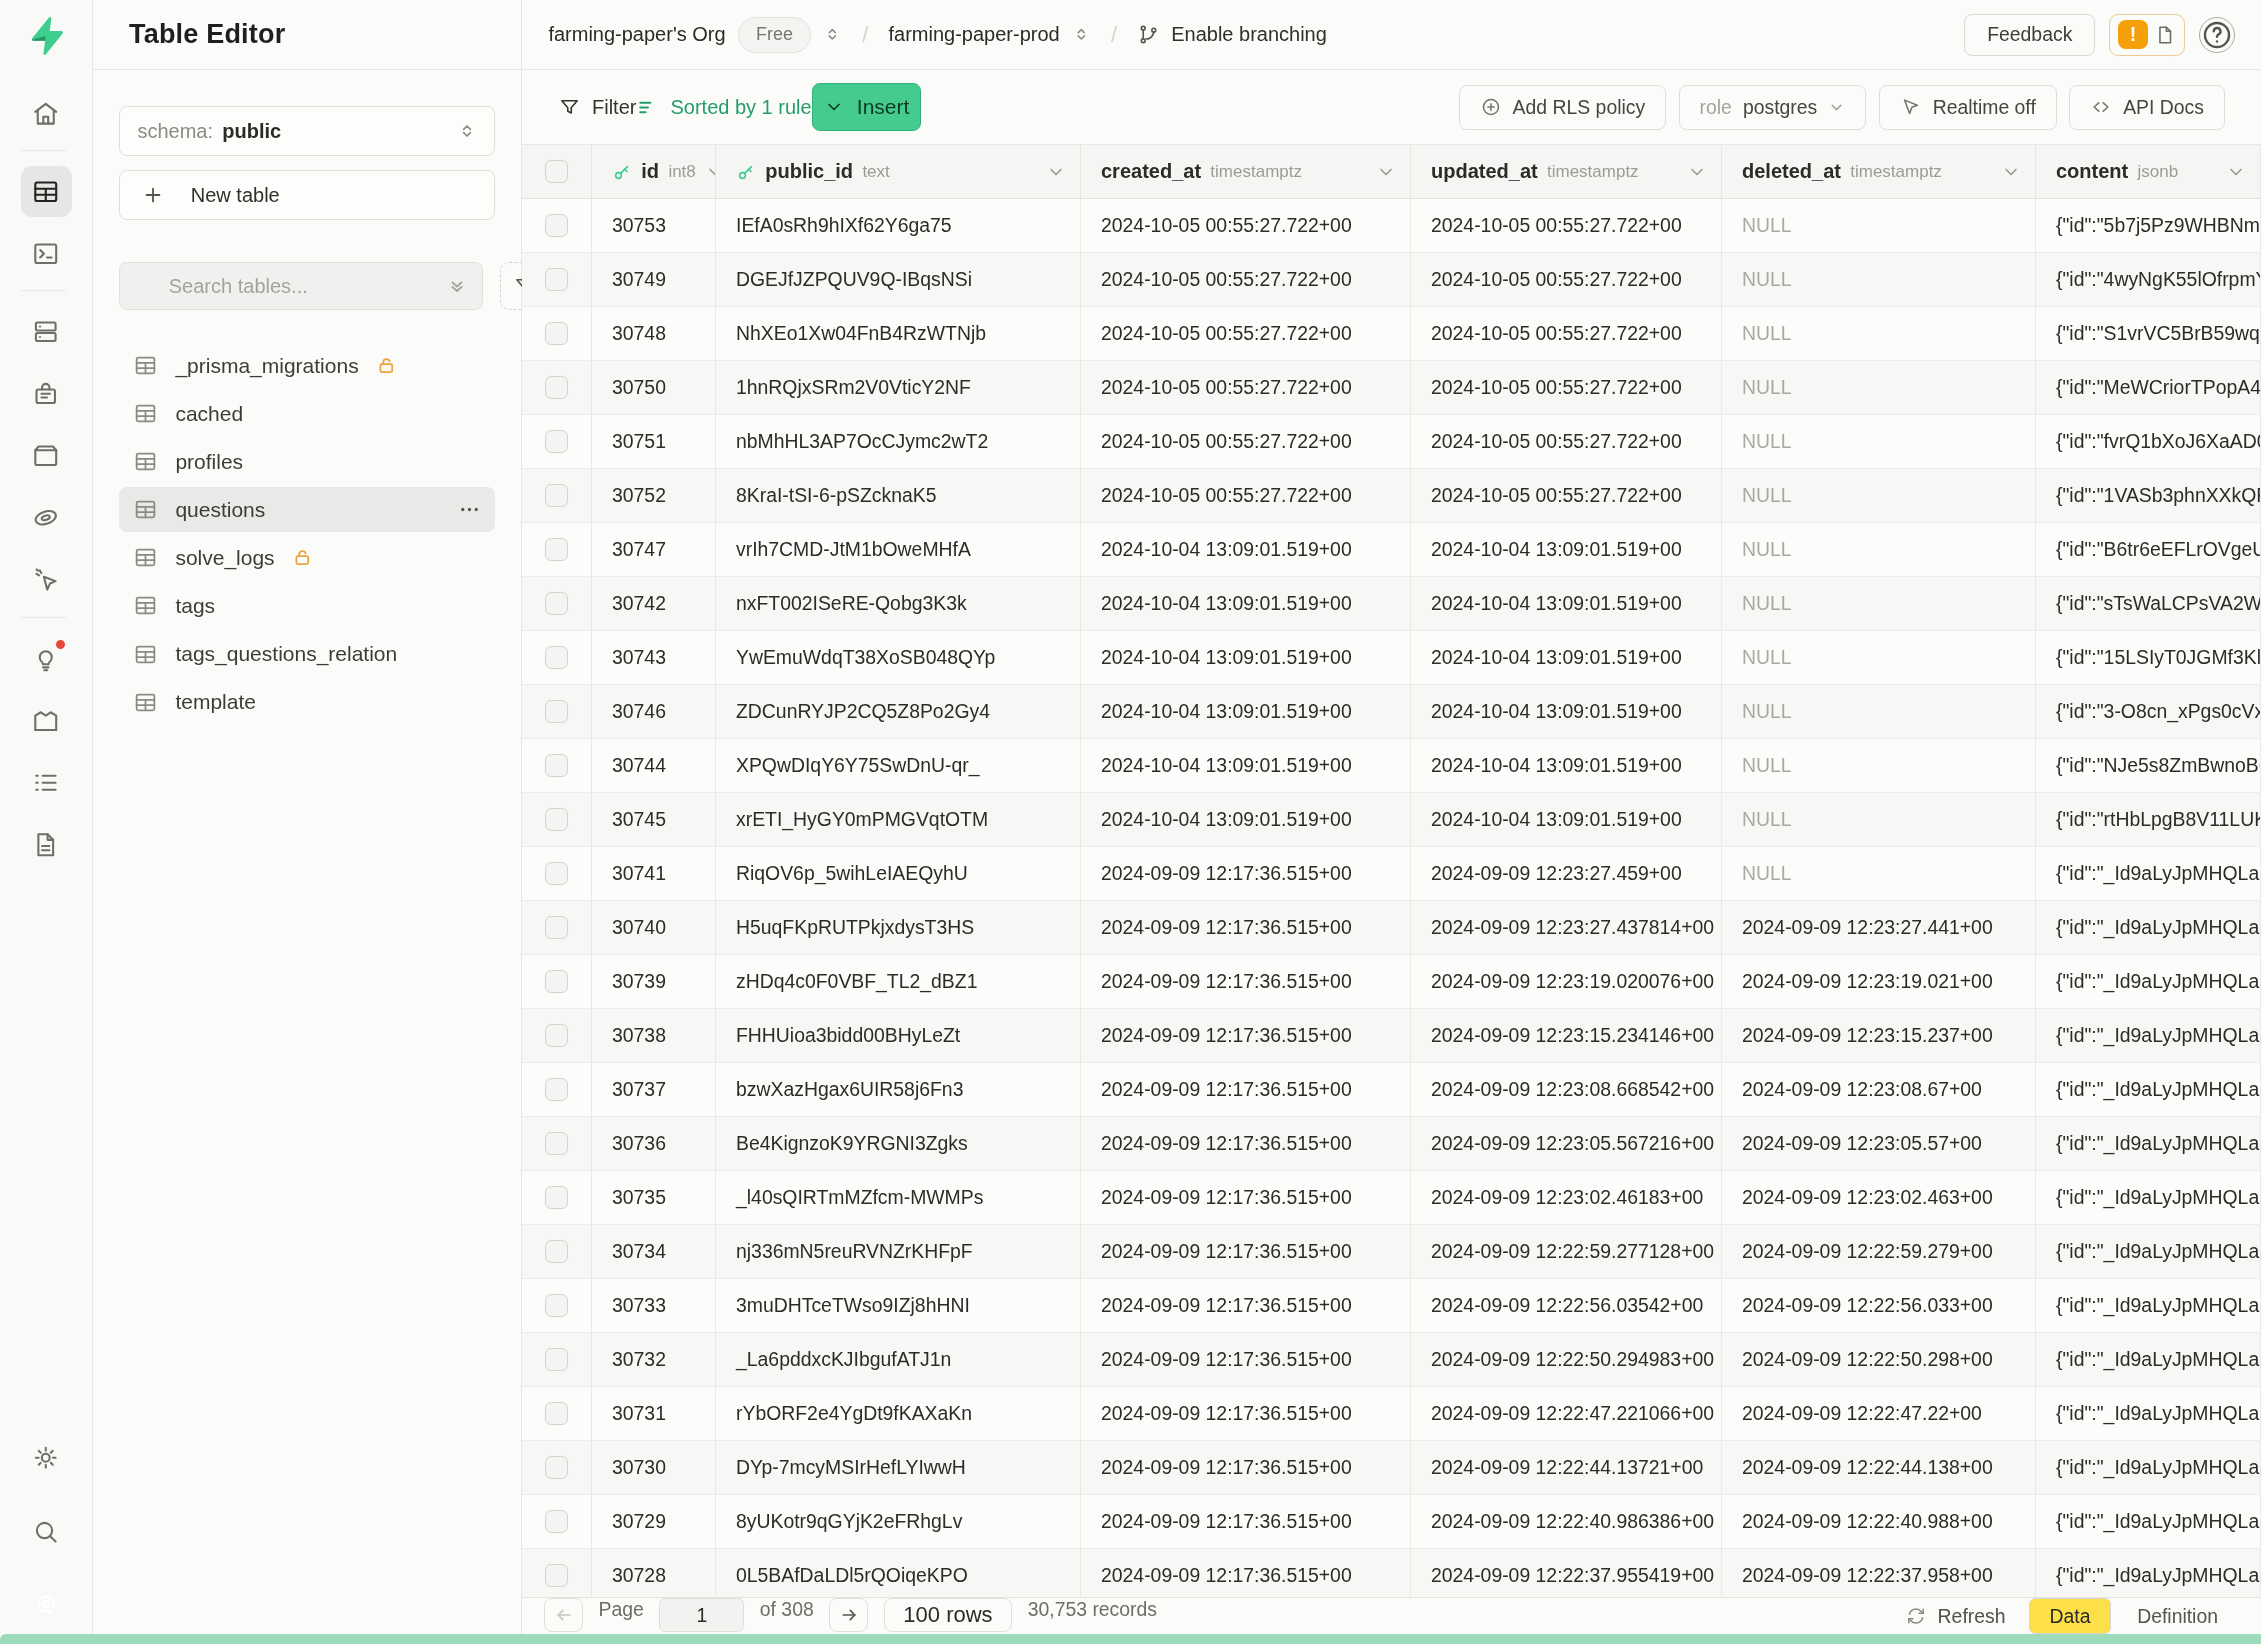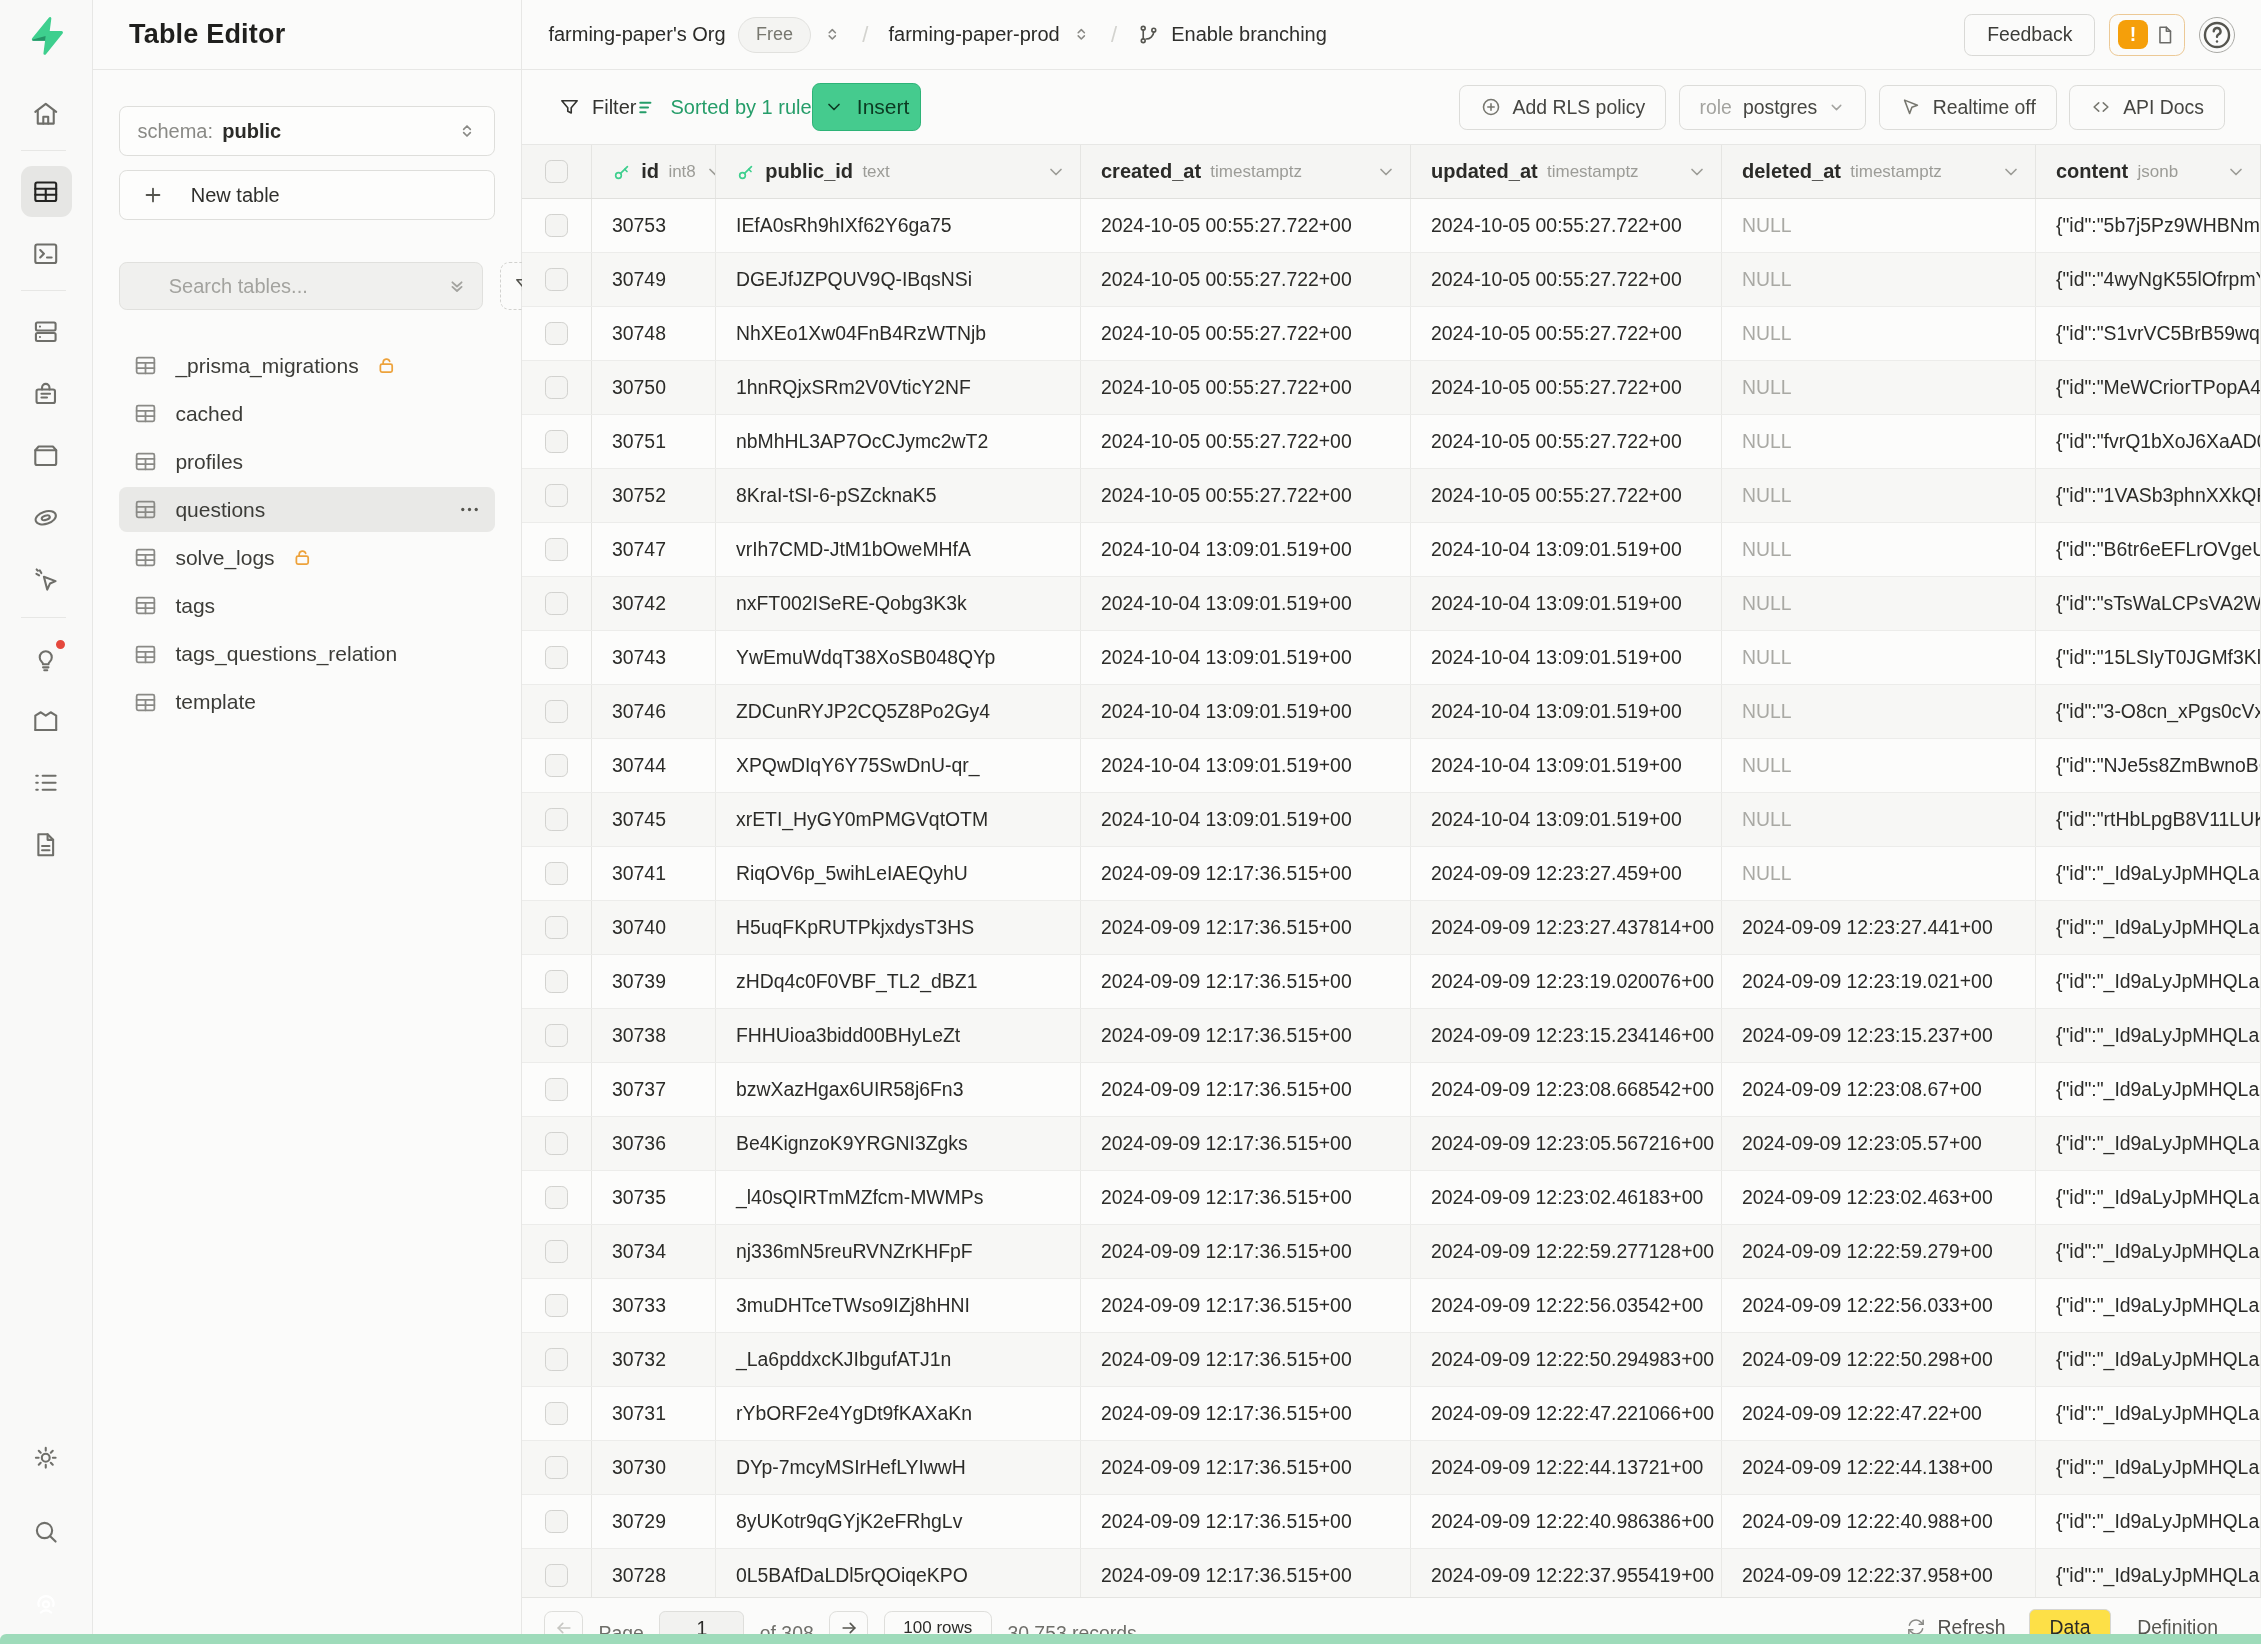--- a/index.html
+++ b/index.html
@@ -89,26 +89,26 @@
   .hcell .chev{width:20px;height:20px;margin-left:auto;color:#9c9c97;cursor:pointer;flex:0 0 auto}
   .selcell{display:flex;align-items:center;justify-content:center;border-right:0.8px solid #e5e5e2}
   .checkbox{width:23px;height:23px;border-radius:6.2px;border:1.6px solid #d2d2cf;background:#f4f4f2;cursor:pointer}
   .grid-body{flex:1;overflow:hidden}
   .grow{display:grid;grid-template-columns:var(--cols);height:54px;border-bottom:0.8px solid #ececea;background:#fcfcfb}
   .grow:nth-child(even){background:#f7f7f5}
   .cell{display:flex;align-items:center;padding:0 14px 0 20px;border-right:0.8px solid #e9e9e6;font-size:19.4px;color:#2b2b28;white-space:nowrap;overflow:hidden}
   .cell.null{color:#a9a9a4}
 
   
-  .pagebar{height:48px;flex:0 0 48px;border-top:0.8px solid #e4e4e1;background:#fbfbfa;display:flex;align-items:flex-end;padding:0 22px;gap:15.5px;font-size:19.4px;color:#6e6e69}
+  .pagebar{height:48px;flex:0 0 48px;border-top:0.8px solid #e4e4e1;background:#fbfbfa;display:flex;align-items:flex-start;padding:0 22px;gap:15.5px;font-size:19.4px;color:#6e6e69}
   .pbtn{width:39px;height:34px;border:0.8px solid #dededb;border-radius:7.8px;background:#fbfbfa;display:grid;place-items:center;color:#55554f;cursor:pointer}
   .pbtn.disabled{color:#c6c6c2}
   .pbtn .icon{width:20px;height:20px}
   .pageinput{width:85px;height:34px;border:0.8px solid #dededb;border-radius:6.2px;background:#f2f2f0;text-align:center;font-size:19.4px;color:#2b2b28;outline:0}
-  .rowsbtn{height:34px;padding:0 18.6px;border:0.8px solid #dededb;border-radius:7.8px;background:#fbfbfa;color:#2b2b28;font-size:17px;cursor:pointer}
+  .rowsbtn{height:34px;padding:0 18.6px;border:0.8px solid #dededb;border-radius:7.8px;background:#fbfbfa;color:#2b2b28;font-size:22px;cursor:pointer}
   .pagebar-right{margin-left:auto;display:flex;align-items:center;gap:23px}
   .refresh{display:flex;align-items:center;gap:11px;color:#514f4c;background:none;border:0;font-size:19.4px;cursor:pointer}
   .refresh .icon{width:22px;height:22px;color:#8a8a86}
   .segwrap{display:flex;align-items:center;gap:4.7px}
   .seg{height:36px;padding:0 20px;border-radius:6.2px;border:0.8px solid transparent;background:none;display:flex;align-items:center;color:#55554f;font-size:19.4px;cursor:pointer}
   .seg.active{border-color:#d6d6d3;background:#fde047;color:#2b2b28}
 
   .hstrip{position:absolute;left:0;right:0;bottom:0;height:11px;background:#9edbba;border-top-left-radius:6.2px}
 </style>
 </head>

